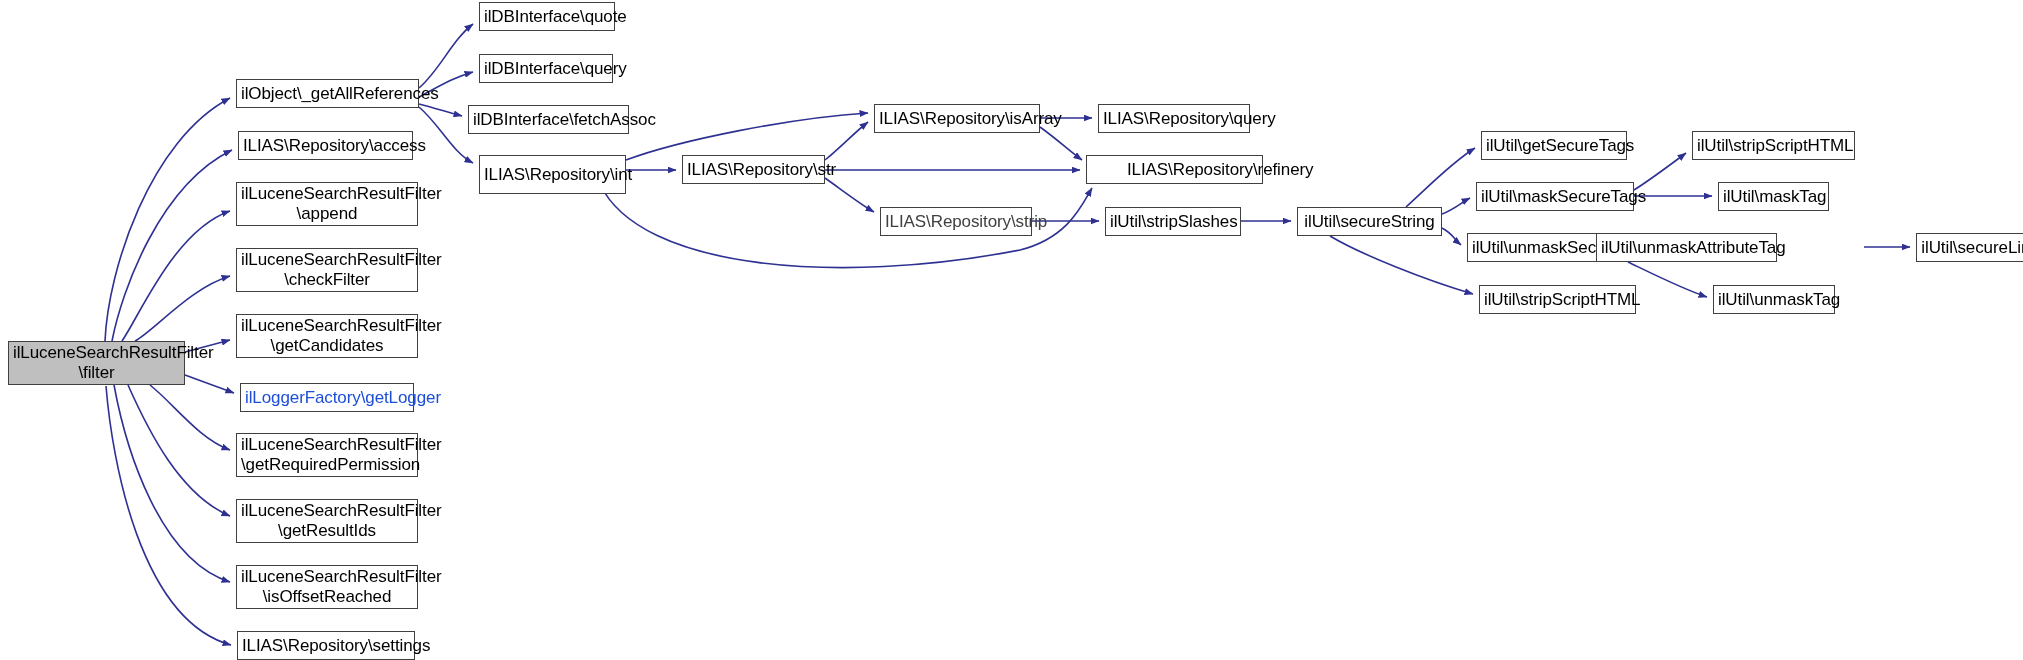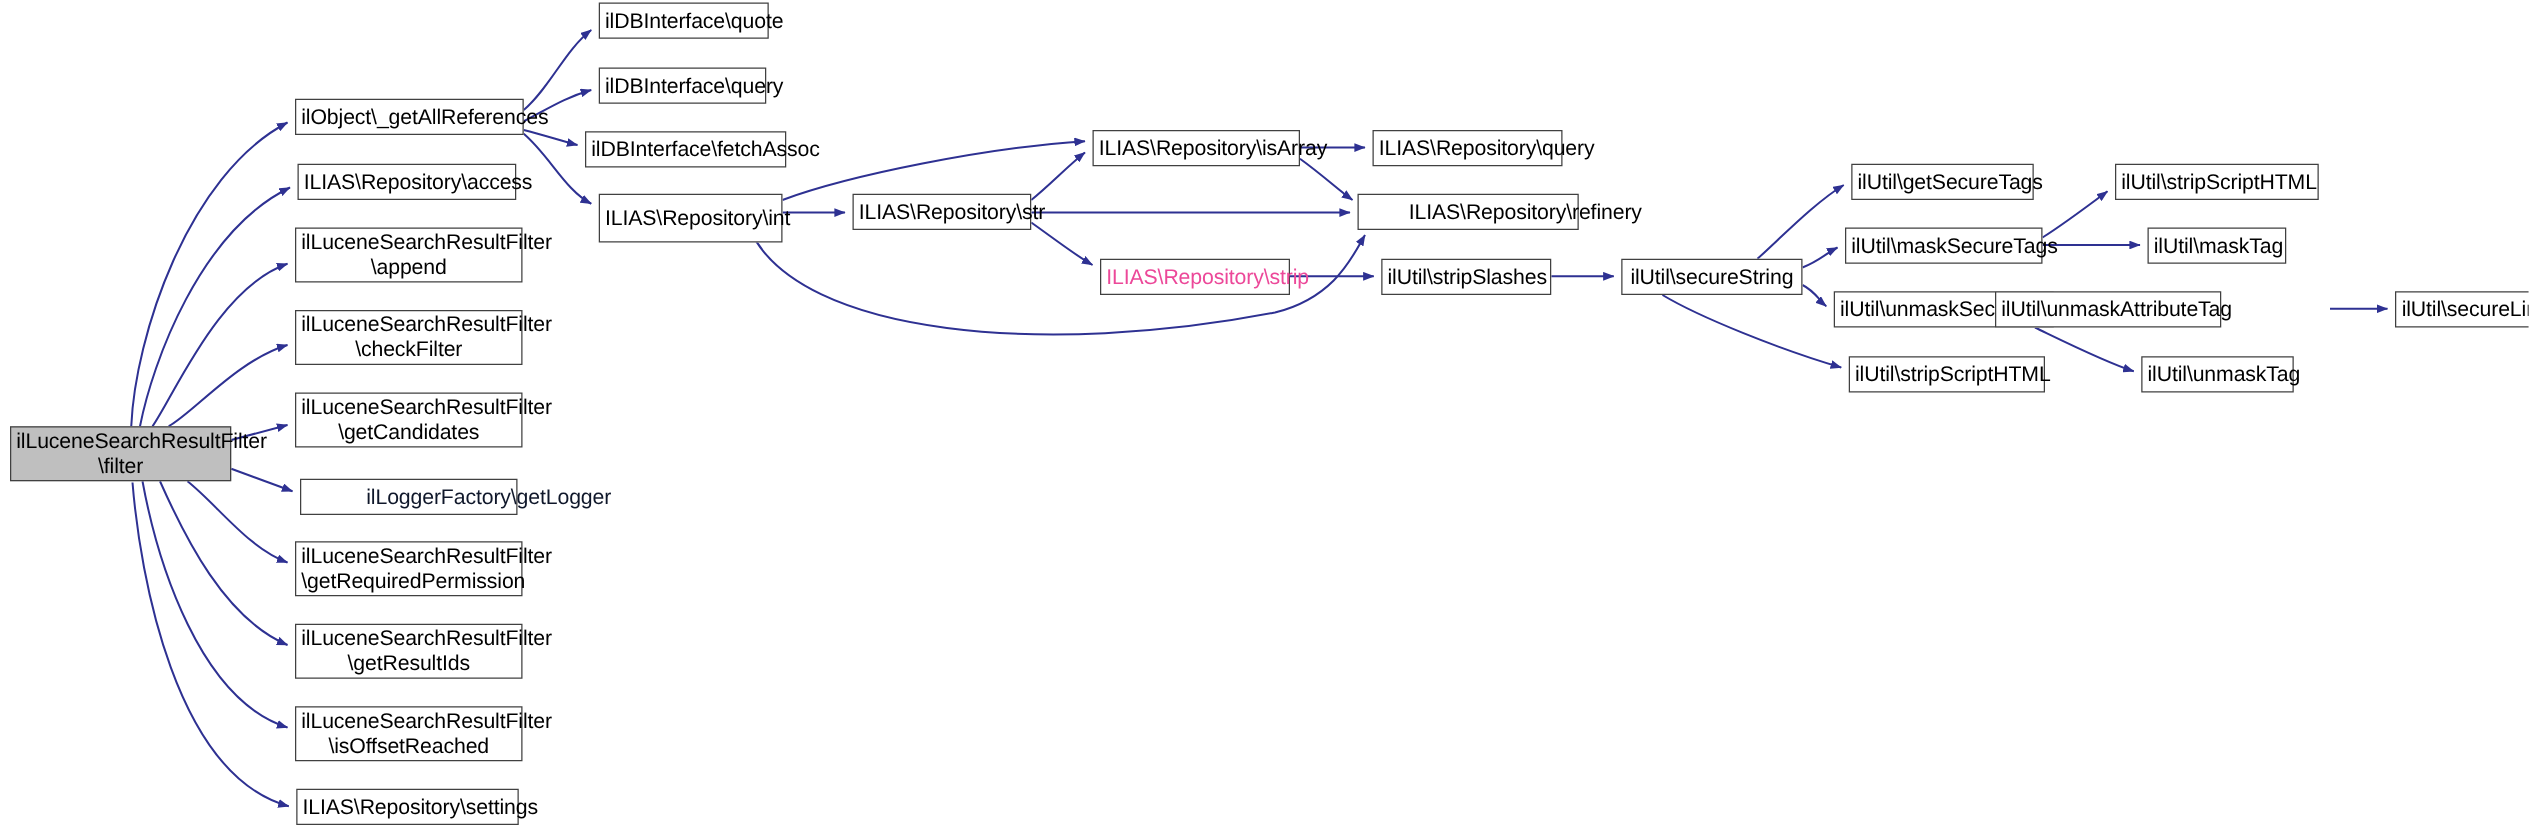--- a/index.html
+++ b/index.html
@@ -105,35 +105,35 @@
       <div class="gnode root" style="left: 8px; top: 341px; width: 177px; height: 44px; border-color: rgb(64, 64, 64); background: rgb(191, 191, 191); color: rgb(0, 0, 0);"><span class="lbl">ilLuceneSearchResultFilter
 \filter</span></div>
       <div class="gnode" style="left: 236px; top: 79px; width: 183px; height: 29px; border-color: rgb(64, 64, 64); background: rgb(255, 255, 255); color: rgb(0, 0, 0);"><span class="lbl">ilObject\_getAllReferences</span></div>
       <div class="gnode" style="left: 238px; top: 131px; width: 175px; height: 29px; border-color: rgb(64, 64, 64); background: rgb(255, 255, 255); color: rgb(0, 0, 0);"><span class="lbl">ILIAS\Repository\access</span></div>
       <div class="gnode" style="left: 236px; top: 182px; width: 182px; height: 44px; border-color: rgb(64, 64, 64); background: rgb(255, 255, 255); color: rgb(0, 0, 0);"><span class="lbl">ilLuceneSearchResultFilter
 \append</span></div>
       <div class="gnode" style="left: 236px; top: 248px; width: 182px; height: 44px; border-color: rgb(64, 64, 64); background: rgb(255, 255, 255); color: rgb(0, 0, 0);"><span class="lbl">ilLuceneSearchResultFilter
 \checkFilter</span></div>
       <div class="gnode" style="left: 236px; top: 314px; width: 182px; height: 44px; border-color: rgb(64, 64, 64); background: rgb(255, 255, 255); color: rgb(0, 0, 0);"><span class="lbl">ilLuceneSearchResultFilter
 \getCandidates</span></div>
-      <div class="gnode" style="left: 240px; top: 383px; width: 174px; height: 29px; border-color: rgb(64, 64, 64); background: rgb(255, 255, 255); color: #0f172a; padding-left: 48px;"><span class="lbl">ilLoggerFactory\getLogger</span></div>
+      <div class="gnode" style="left: 240px; top: 383px; width: 174px; height: 29px; border-color: rgb(64, 64, 64); background: rgb(255, 255, 255); color: #1d4ed8;"><span class="lbl">ilLoggerFactory\getLogger</span></div>
       <div class="gnode" style="left: 236px; top: 433px; width: 182px; height: 44px; border-color: rgb(64, 64, 64); background: rgb(255, 255, 255); color: rgb(0, 0, 0);"><span class="lbl">ilLuceneSearchResultFilter
 \getRequiredPermission</span></div>
       <div class="gnode" style="left: 236px; top: 499px; width: 182px; height: 44px; border-color: rgb(64, 64, 64); background: rgb(255, 255, 255); color: rgb(0, 0, 0);"><span class="lbl">ilLuceneSearchResultFilter
 \getResultIds</span></div>
       <div class="gnode" style="left: 236px; top: 565px; width: 182px; height: 44px; border-color: rgb(64, 64, 64); background: rgb(255, 255, 255); color: rgb(0, 0, 0);"><span class="lbl">ilLuceneSearchResultFilter
 \isOffsetReached</span></div>
       <div class="gnode" style="left: 237px; top: 631px; width: 178px; height: 29px; border-color: rgb(64, 64, 64); background: rgb(255, 255, 255); color: rgb(0, 0, 0);"><span class="lbl">ILIAS\Repository\settings</span></div>
       <div class="gnode" style="left: 479px; top: 2px; width: 136px; height: 29px; border-color: rgb(64, 64, 64); background: rgb(255, 255, 255); color: rgb(0, 0, 0);"><span class="lbl">ilDBInterface\quote</span></div>
       <div class="gnode" style="left: 479px; top: 54px; width: 134px; height: 29px; border-color: rgb(64, 64, 64); background: rgb(255, 255, 255); color: rgb(0, 0, 0);"><span class="lbl">ilDBInterface\query</span></div>
       <div class="gnode" style="left: 468px; top: 105px; width: 161px; height: 29px; border-color: rgb(64, 64, 64); background: rgb(255, 255, 255); color: rgb(0, 0, 0);"><span class="lbl">ilDBInterface\fetchAssoc</span></div>
       <div class="gnode" style="left: 479px; top: 155px; width: 147px; height: 39px; border-color: rgb(64, 64, 64); background: rgb(255, 255, 255); color: rgb(0, 0, 0);"><span class="lbl">ILIAS\Repository\int</span></div>
       <div class="gnode" style="left: 682px; top: 155px; width: 143px; height: 29px; border-color: rgb(64, 64, 64); background: rgb(255, 255, 255); color: rgb(0, 0, 0);"><span class="lbl">ILIAS\Repository\str</span></div>
       <div class="gnode" style="left: 874px; top: 104px; width: 166px; height: 29px; border-color: rgb(64, 64, 64); background: rgb(255, 255, 255); color: rgb(0, 0, 0);"><span class="lbl">ILIAS\Repository\isArray</span></div>
-      <div class="gnode" style="left: 880px; top: 207px; width: 152px; height: 29px; border-color: rgb(64, 64, 64); background: rgb(255, 255, 255); color: #ec4899;"><span class="lbl">ILIAS\Repository\strip</span></div>
+      <div class="gnode" style="left: 880px; top: 207px; width: 152px; height: 29px; border-color: rgb(64, 64, 64); background: rgb(255, 255, 255); color: #404040;"><span class="lbl">ILIAS\Repository\strip</span></div>
       <div class="gnode" style="left: 1098px; top: 104px; width: 152px; height: 29px; border-color: rgb(64, 64, 64); background: rgb(255, 255, 255); color: rgb(0, 0, 0);"><span class="lbl">ILIAS\Repository\query</span></div>
       <div class="gnode" style="left: 1086px; top: 155px; width: 177px; height: 29px; border-color: rgb(64, 64, 64); background: rgb(255, 255, 255); color: rgb(0, 0, 0); padding-left: 36px;"><span class="lbl">ILIAS\Repository\refinery</span></div>
       <div class="gnode" style="left: 1105px; top: 207px; width: 136px; height: 29px; border-color: rgb(64, 64, 64); background: rgb(255, 255, 255); color: rgb(0, 0, 0);"><span class="lbl">ilUtil\stripSlashes</span></div>
       <div class="gnode" style="left: 1297px; top: 207px; width: 145px; height: 29px; border-color: rgb(64, 64, 64); background: rgb(255, 255, 255); color: rgb(0, 0, 0);"><span class="lbl">ilUtil\secureString</span></div>
       <div class="gnode" style="left: 1481px; top: 131px; width: 146px; height: 29px; border-color: rgb(64, 64, 64); background: rgb(255, 255, 255); color: rgb(0, 0, 0);"><span class="lbl">ilUtil\getSecureTags</span></div>
       <div class="gnode" style="left: 1476px; top: 182px; width: 158px; height: 29px; border-color: rgb(64, 64, 64); background: rgb(255, 255, 255); color: rgb(0, 0, 0);"><span class="lbl">ilUtil\maskSecureTags</span></div>
       <div class="gnode" style="left: 1467px; top: 233px; width: 176px; height: 29px; border-color: rgb(64, 64, 64); background: rgb(255, 255, 255); color: rgb(0, 0, 0);"><span class="lbl">ilUtil\unmaskSecureTags</span></div>
       <div class="gnode" style="left: 1479px; top: 285px; width: 157px; height: 29px; border-color: rgb(64, 64, 64); background: rgb(255, 255, 255); color: rgb(0, 0, 0);"><span class="lbl">ilUtil\stripScriptHTML</span></div>
       <div class="gnode" style="left: 1692px; top: 131px; width: 163px; height: 29px; border-color: rgb(64, 64, 64); background: rgb(255, 255, 255); color: rgb(0, 0, 0);"><span class="lbl">ilUtil\stripScriptHTML</span></div>
       <div class="gnode" style="left: 1718px; top: 182px; width: 111px; height: 29px; border-color: rgb(64, 64, 64); background: rgb(255, 255, 255); color: rgb(0, 0, 0);"><span class="lbl">ilUtil\maskTag</span></div>

